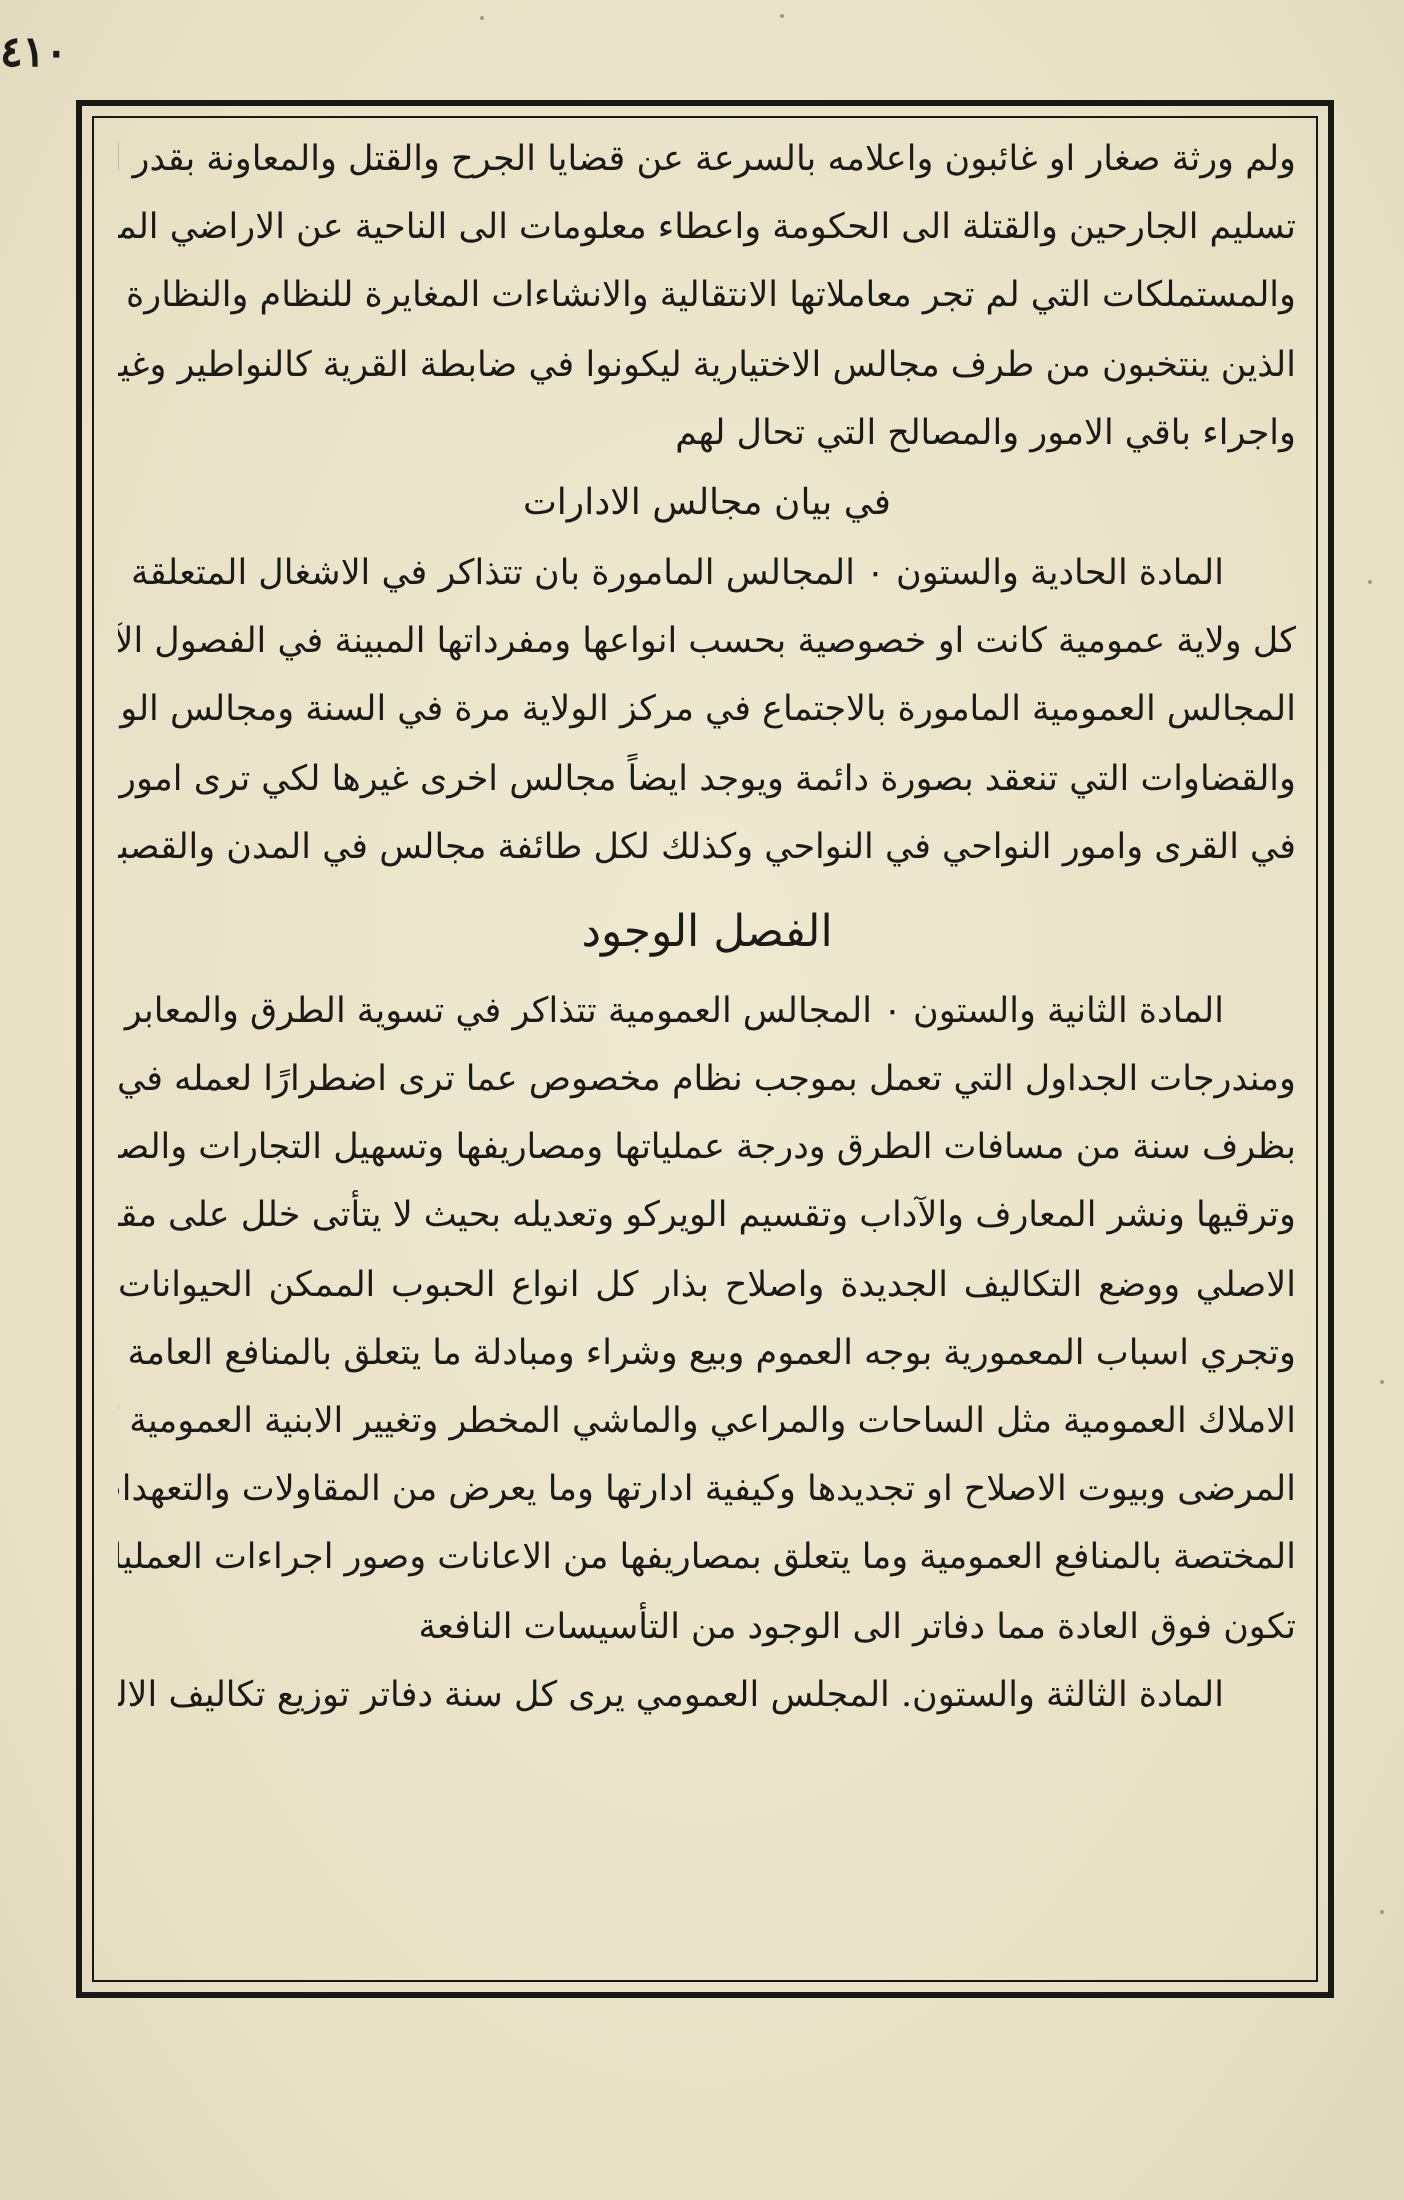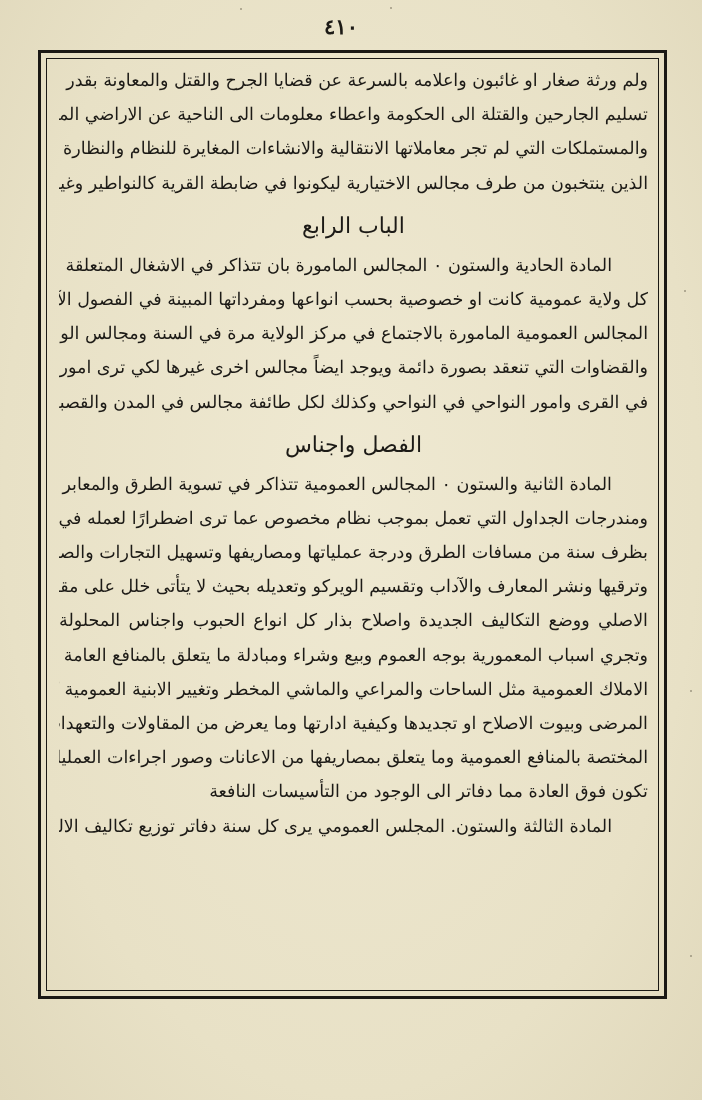--- a/index.html
+++ b/index.html
@@ -14,24 +14,24 @@
     position: relative;
     overflow: hidden;
     font-family: "DejaVu Serif", serif;
     color: #1c1a16;
   }
   .page-number {
     position: absolute;
     top: 14px;
     left: 0;
     width: 682px;
-    text-align: center;
     font-size: 21px;
     font-weight: bold;
     letter-spacing: 1px;
+    font-family: Liberation Serif, serif;
   }
   .frame-outer {
     position: absolute;
     left: 38px;
     top: 50px;
     width: 623px;
     height: 943px;
     border: 3px solid #1a1814;
     box-sizing: content-box;
   }
@@ -100,40 +100,41 @@
 
 <div class="frame-outer">
   <div class="frame-inner">
     <div class="text-block">
 
       <div>
         <span class="line">ولم ورثة صغار او غائبون واعلامه بالسرعة عن قضايا الجرح والقتل والمعاونة بقدر الممكن في</span>
         <span class="line">تسليم الجارحين والقتلة الى الحكومة واعطاء معلومات الى الناحية عن الاراضي المحلولة والمكتومة</span>
         <span class="line">والمستملكات التي لم تجر معاملاتها الانتقالية والانشاءات المغايرة للنظام والنظارة على الناس</span>
         <span class="line">الذين ينتخبون من طرف مجالس الاختيارية ليكونوا في ضابطة القرية كالنواطير وغيرهم</span>
+        <span class="line last">واجراء باقي الامور والمصالح التي تحال لهم</span>
       </div>
 
-      <span class="heading chapter">الباب الرابع</span>
+      <span class="heading sub">في بيان مجالس الادارات</span>
 
       <div>
         <span class="line indent">المادة الحادية والستون ٠ المجالس المامورة بان تتذاكر في الاشغال المتعلقة في ادارة</span>
         <span class="line">كل ولاية عمومية كانت او خصوصية بحسب انواعها ومفرداتها المبينة في الفصول الآتية في</span>
         <span class="line">المجالس العمومية المامورة بالاجتماع في مركز الولاية مرة في السنة ومجالس الولايات والالوية</span>
         <span class="line">والقضاوات التي تنعقد بصورة دائمة ويوجد ايضاً مجالس اخرى غيرها لكي ترى امور القرى</span>
         <span class="line">في القرى وامور النواحي في النواحي وكذلك لكل طائفة مجالس في المدن والقصبات لرؤية</span>
       </div>
 
-      <span class="heading chapter">الفصل واجناس</span>
+      <span class="heading chapter">الفصل الوجود</span>
 
       <div>
         <span class="line indent">المادة الثانية والستون ٠ المجالس العمومية تتذاكر في تسوية الطرق والمعابر وفي احكام</span>
         <span class="line">ومندرجات الجداول التي تعمل بموجب نظام مخصوص عما ترى اضطرارًا لعمله في الولاية</span>
         <span class="line">بظرف سنة من مسافات الطرق ودرجة عملياتها ومصاريفها وتسهيل التجارات والصنائع</span>
         <span class="line">وترقيها ونشر المعارف والآداب وتقسيم الويركو وتعديله بحيث لا يتأتى خلل على مقداره</span>
-        <span class="line">الاصلي ووضع التكاليف الجديدة واصلاح بذار كل انواع الحبوب واجناس المحلولة</span>
+        <span class="line">الاصلي ووضع التكاليف الجديدة واصلاح بذار كل انواع الحبوب الممكن الحيوانات</span>
         <span class="line">وتجري اسباب المعمورية بوجه العموم وبيع وشراء ومبادلة ما يتعلق بالمنافع العامة من</span>
         <span class="line">الاملاك العمومية مثل الساحات والمراعي والماشي المخطر وتغيير الابنية العمومية كبيوت</span>
         <span class="line">المرضى وبيوت الاصلاح او تجديدها وكيفية ادارتها وما يعرض من المقاولات والتعهدات</span>
         <span class="line">المختصة بالمنافع العمومية وما يتعلق بمصاريفها من الاعانات وصور اجراءات العمليات التي</span>
         <span class="line last">تكون فوق العادة مما دفاتر الى الوجود من التأسيسات النافعة</span>
       </div>
 
       <div>
         <span class="line indent">المادة الثالثة والستون. المجلس العمومي يرى كل سنة دفاتر توزيع تكاليف الالوية</span>
       </div>

